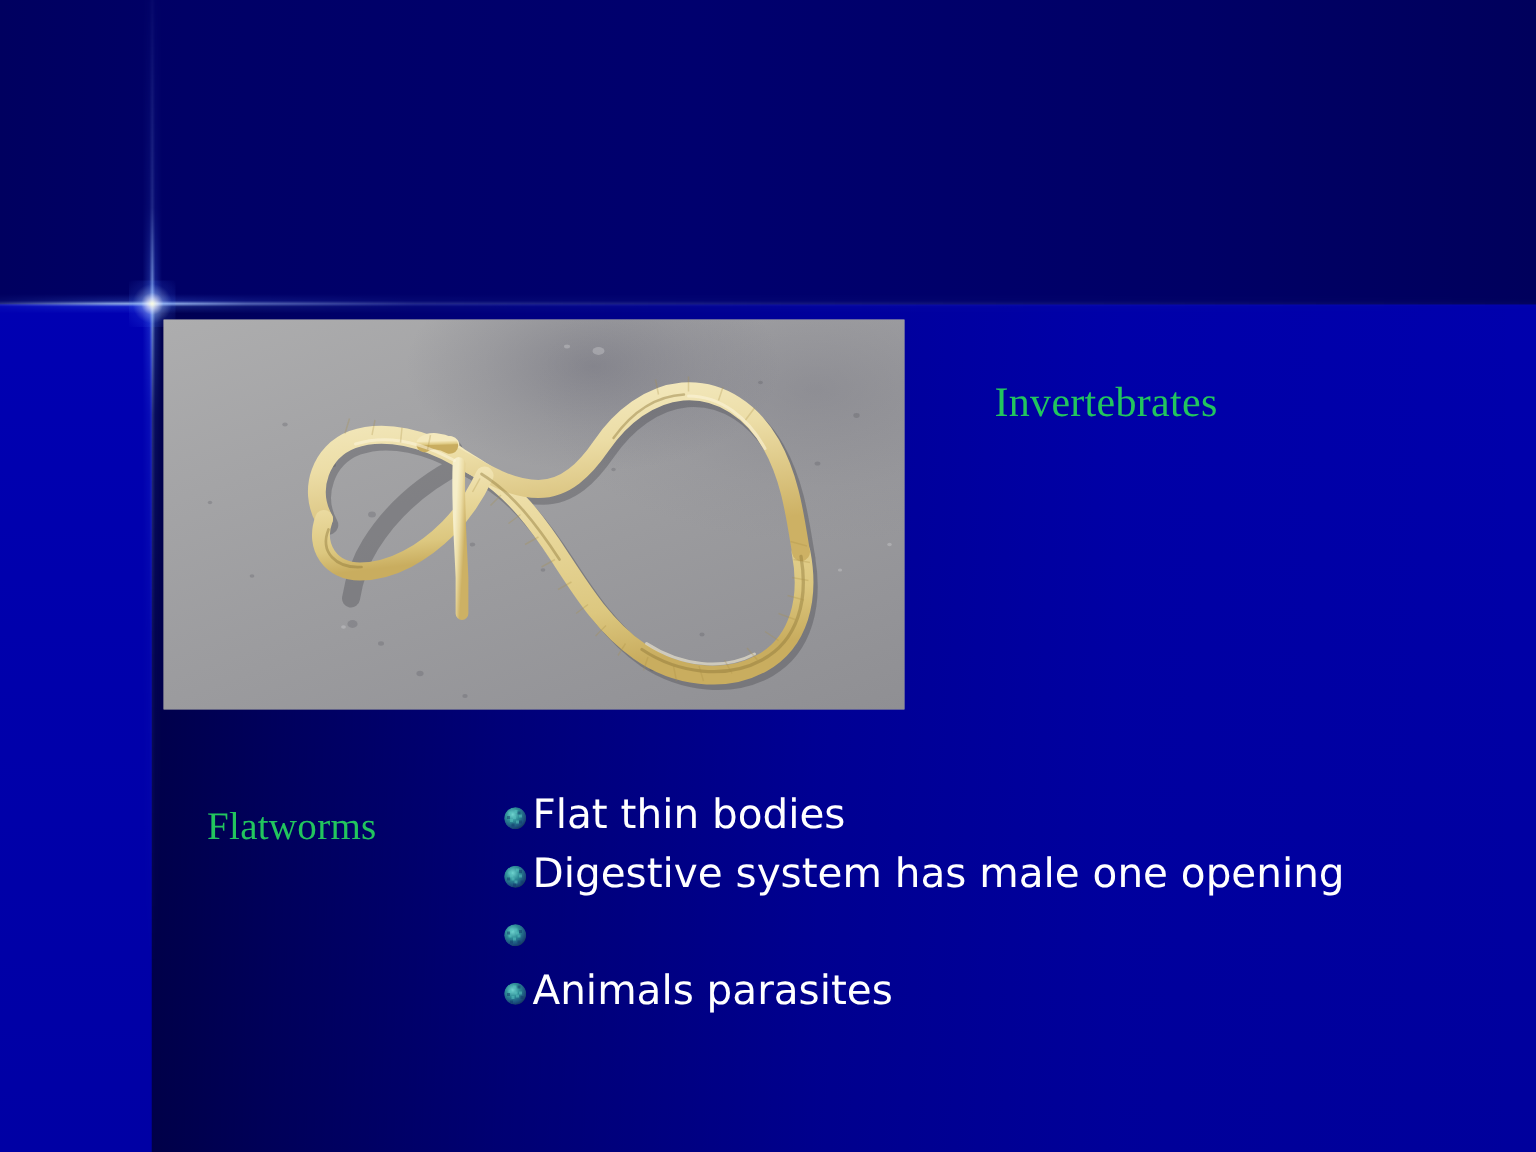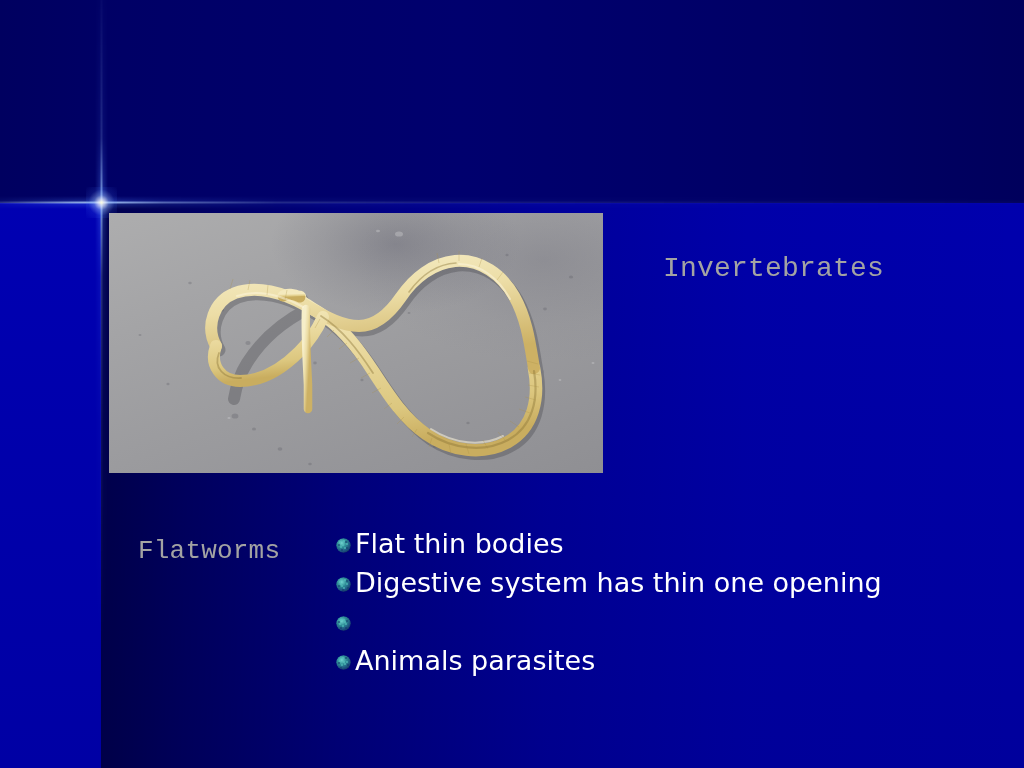--- a/index.html
+++ b/index.html
@@ -168,22 +168,22 @@
     inset: 0;
     opacity: 0.5;
   }
   .worm-svg {
     position: absolute;
     left: 0; top: 0;
   }
 
   
   .comic {
-    font-family: Liberation Mono, monospace;
-    color: #a3a3a3;
+    font-family: Liberation Serif, serif;
+    color: #22c55e;
     font-weight: 400;
     letter-spacing: 0.2px;
   }
 
   #invertebrates-label {
     position: absolute;
     left: 663px; top: 252px;
     font-size: 28px;
     line-height: 34px;
     white-space: nowrap;
@@ -412,21 +412,21 @@
               <rect x="4" y="6" width="2" height="2"></rect>
           </g>
           <g fill="#12386a" opacity="0.5">
             <rect x="2" y="8" width="2" height="2"></rect>
               <rect x="10" y="3" width="2" height="2"></rect>
             <rect x="6" y="12" width="2" height="2"></rect>
               <rect x="11" y="10" width="2" height="2"></rect>
           </g>
         </svg>
       </span>
-      <span class="bullet-text">Digestive system has thin one opening</span>
+      <span class="bullet-text">Digestive system has male one opening</span>
     </div>
 
     <div class="bullet-row">
       <span class="bullet-marker">
         <svg width="15" height="15" viewBox="0 0 15 15">
           <circle cx="7.5" cy="7.5" r="7.3" fill="url(#bl0)"></circle>
           <g fill="#56c2bd" opacity="0.55">
             <rect x="4" y="3" width="2" height="2"></rect>
               <rect x="7" y="3" width="2" height="2"></rect>
             <rect x="9" y="7" width="2" height="2"></rect>

